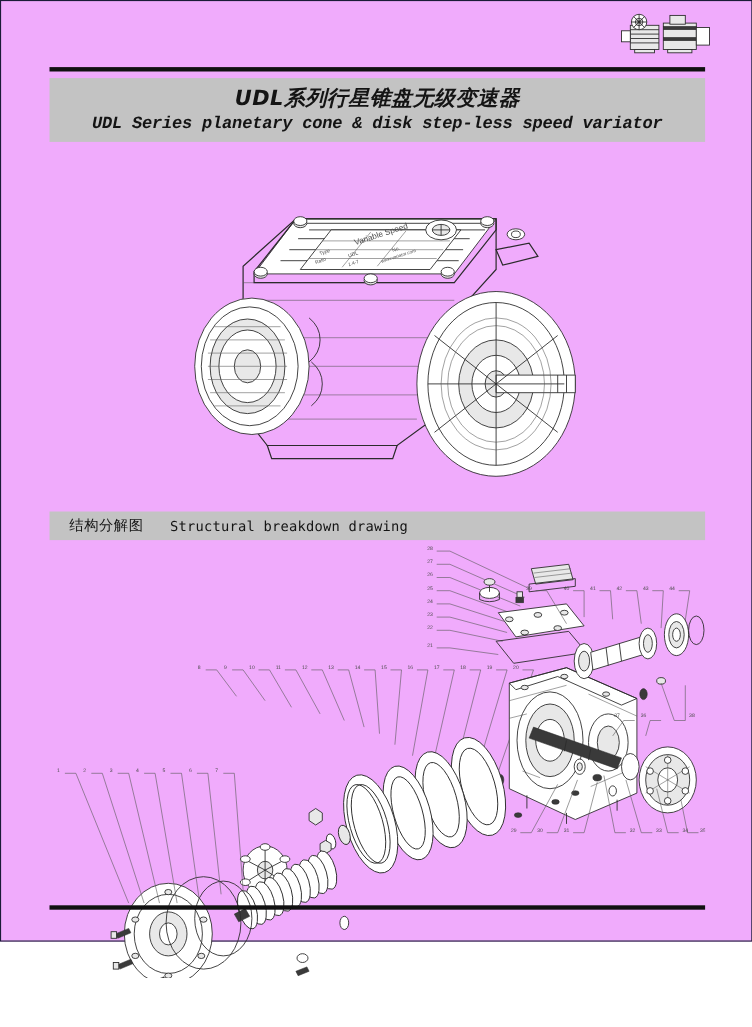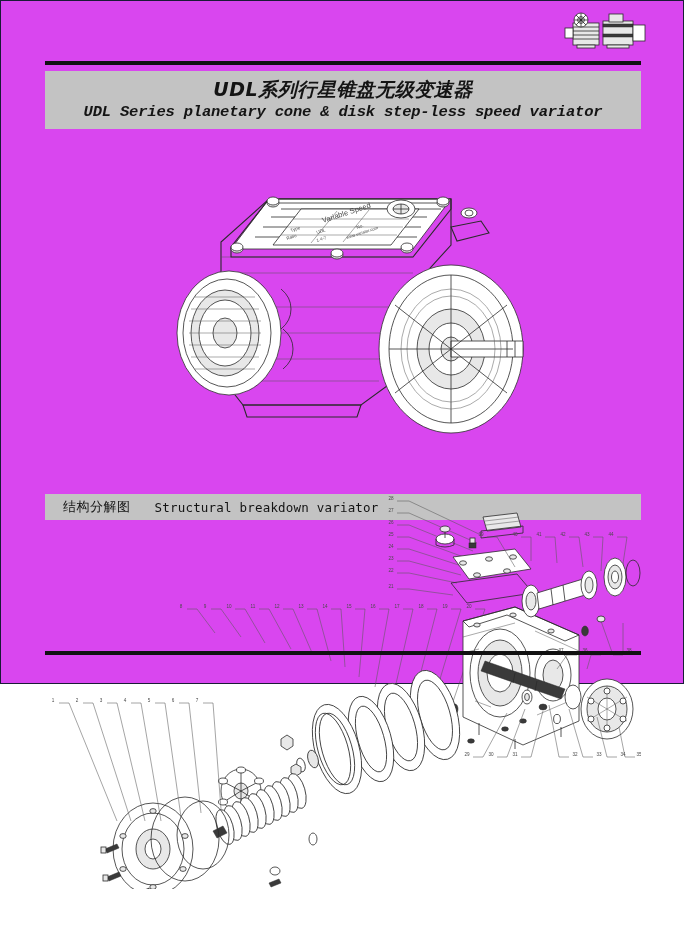--- a/index.html
+++ b/index.html
@@ -10,24 +10,24 @@
   body {
     width: 684px;
     height: 934px;
     font-family: "Liberation Sans", sans-serif;
     overflow: hidden;
   }
 
   .page {
     position: relative;
     width: 684px;
-    height: 684px;
+    height: 856px;
     box-sizing: border-box;
     border: 1px solid #1b1b38;
-    background: #d946ef;
+    background: #f0abfc;
   }
 
   
   .header-logo {
     position: absolute;
     top: 8px;
     right: 26px;
     width: 110px;
     height: 46px;
   }
@@ -87,21 +87,20 @@
   .section-bar {
     position: absolute;
     top: 464px;
     left: 44px;
     width: 596px;
     height: 26px;
     background: #c3c3c3;
     display: flex;
     align-items: center;
     box-sizing: border-box;
-    margin-top: 29px;
   }
   .section-cn {
     font-family: "DejaVu Sans", sans-serif;
     font-size: 13px;
     color: #141414;
     padding-left: 18px;
     letter-spacing: 0.5px;
   }
   .section-en {
     font-family: "DejaVu Sans Mono", monospace;
@@ -271,21 +270,21 @@
       <path class="ln2" d="M92 268 L210 268 L206 280 L96 280 Z"></path>
 
       <ellipse cx="318" cy="76" rx="8" ry="5" class="fillw"></ellipse>
       <path class="ln" d="M318 76 m-4 0 a4 3 0 1 0 8 0 a4 3 0 1 0 -8 0"></path>
       <path class="ln2" d="M300 90 L330 84 L338 96 L306 104 Z"></path>
     </svg>
   </div>
 
   <div class="section-bar">
     <span class="section-cn">结构分解图</span>
-    <span class="section-en">Structural breakdown variator</span>
+    <span class="section-en">Structural breakdown drawing</span>
   </div>
 
   <div class="exploded">
     <svg viewBox="0 0 596 398" width="596" height="398">
 
       <g>
         <g class="leader">
           <path d="M352 10 h12 M364 10 L436 44"></path>
           <path d="M352 22 h12 M364 22 L432 52"></path>
           <path d="M352 34 h12 M364 34 L428 60"></path>

